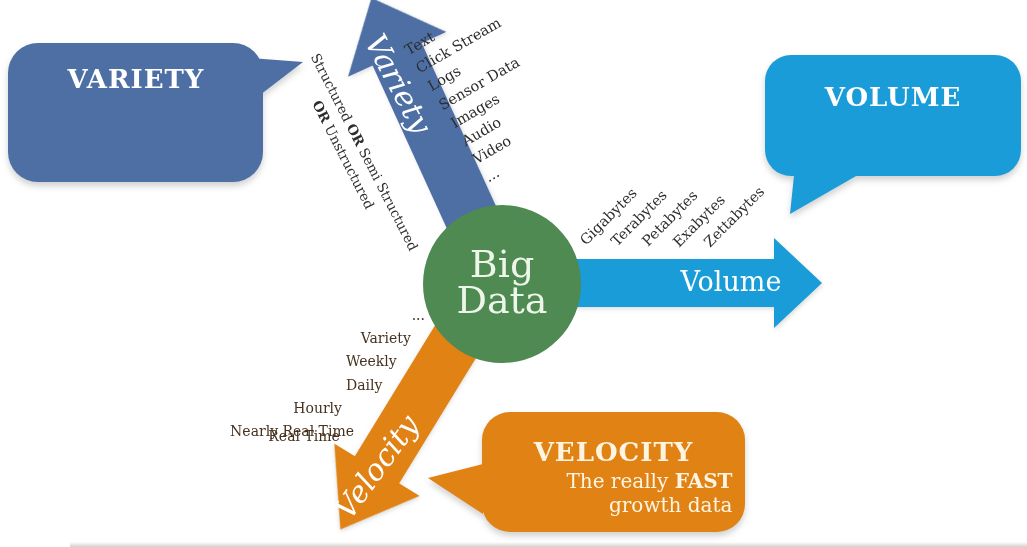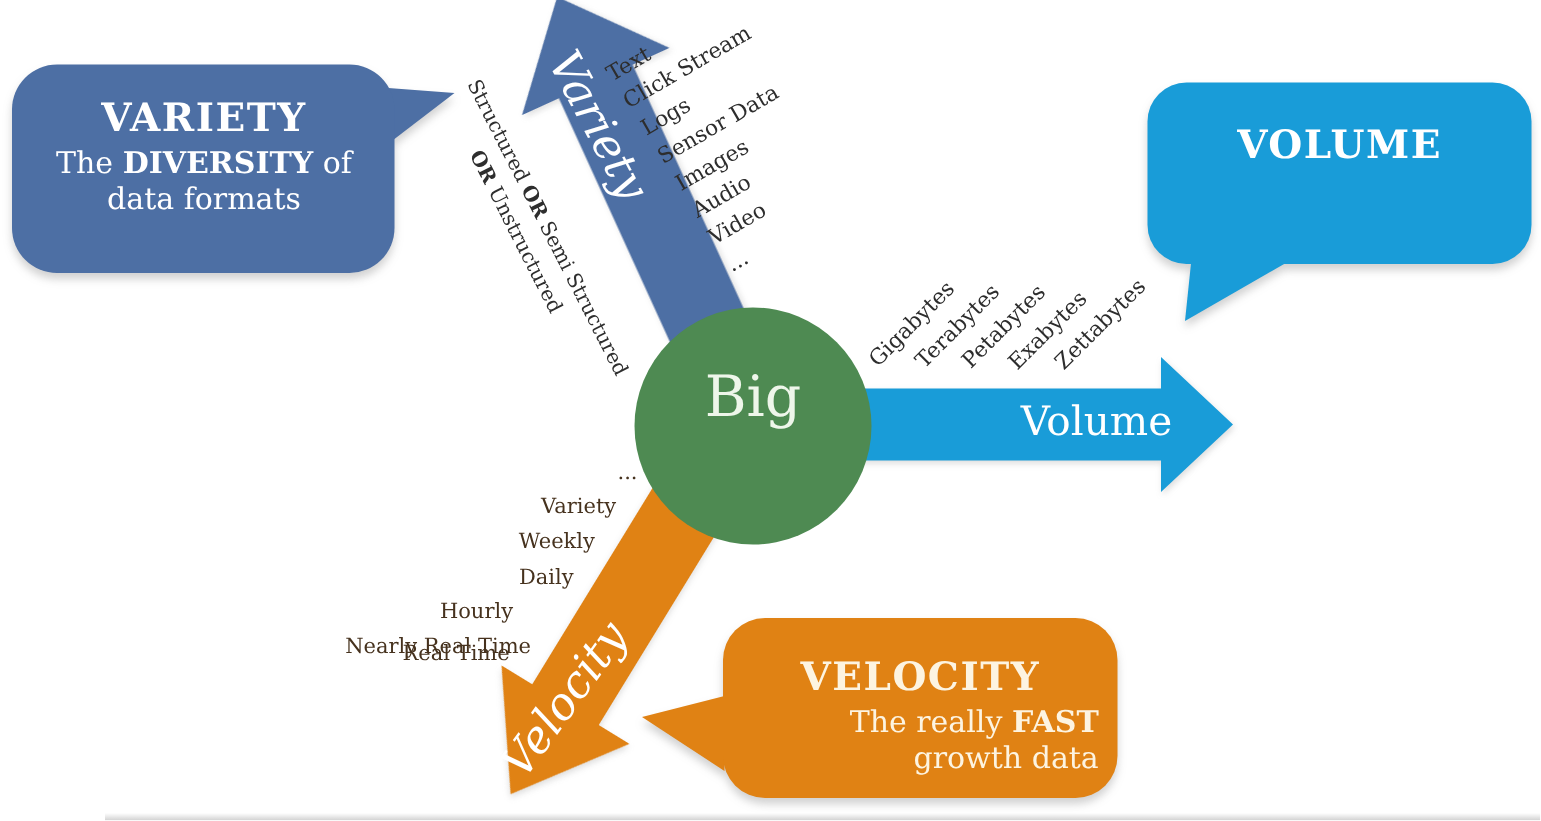--- a/index.html
+++ b/index.html
@@ -84,20 +84,21 @@
       <rect x="482" y="412" width="263" height="120" rx="28" fill="#e08214"></rect>
     </g>
   </svg>
 
   <div class="arrow-label" id="variety-label">Variety</div>
   <div class="arrow-label" id="volume-label">Volume</div>
   <div class="arrow-label" id="velocity-label">Velocity</div>
 
   <div class="abs" id="center-label">
     <div>Big</div>
+    <div>Data</div>
   </div>
 
   <div class="abs" id="side-note">
     <div><span>Structured </span><b>OR</b><span> Semi Structured</span></div>
     <div><b>OR</b><span> Unstructured</span></div>
   </div>
 
   <div class="list-host" id="variety-items">
       <span class="list-item" style="top: 42px; left: 410px; transform: rotate(-30deg); transform-origin: left bottom;">Text</span>
       <span class="list-item" style="top: 60.2px; left: 421.4px; transform: rotate(-30deg); transform-origin: left bottom;">Click Stream</span>
@@ -120,21 +121,20 @@
       <span class="list-item" style="top: 330.2px; right: 616.2px;">Variety</span>
       <span class="list-item" style="top: 353.4px; right: 630.4px;">Weekly</span>
       <span class="list-item" style="top: 376.6px; right: 644.6px;">Daily</span>
       <span class="list-item" style="top: 399.8px; right: 685px;">Hourly</span>
       <span class="list-item" style="top: 423px; right: 673px; text-align: right;">Nearly Real Time</span>
       <span class="list-item" style="top: 428px; right: 687.2px;">Real Time</span>
     </div>
 
   <div class="bubble-text" id="variety-bubble-text">
     <div class="bubble-title">VARIETY</div>
-    <div class="bubble-body"><span>The </span><b>DIVERSITY</b><span> of data formats</span></div>
   </div>
 
   <div class="bubble-text" id="volume-bubble-text">
     <div class="bubble-title">VOLUME</div>
   </div>
 
   <div class="bubble-text" id="velocity-bubble-text">
     <div class="bubble-title">VELOCITY</div>
     <div class="bubble-body"><span>The really </span><b>FAST</b><span> growth data</span></div>
   </div>

